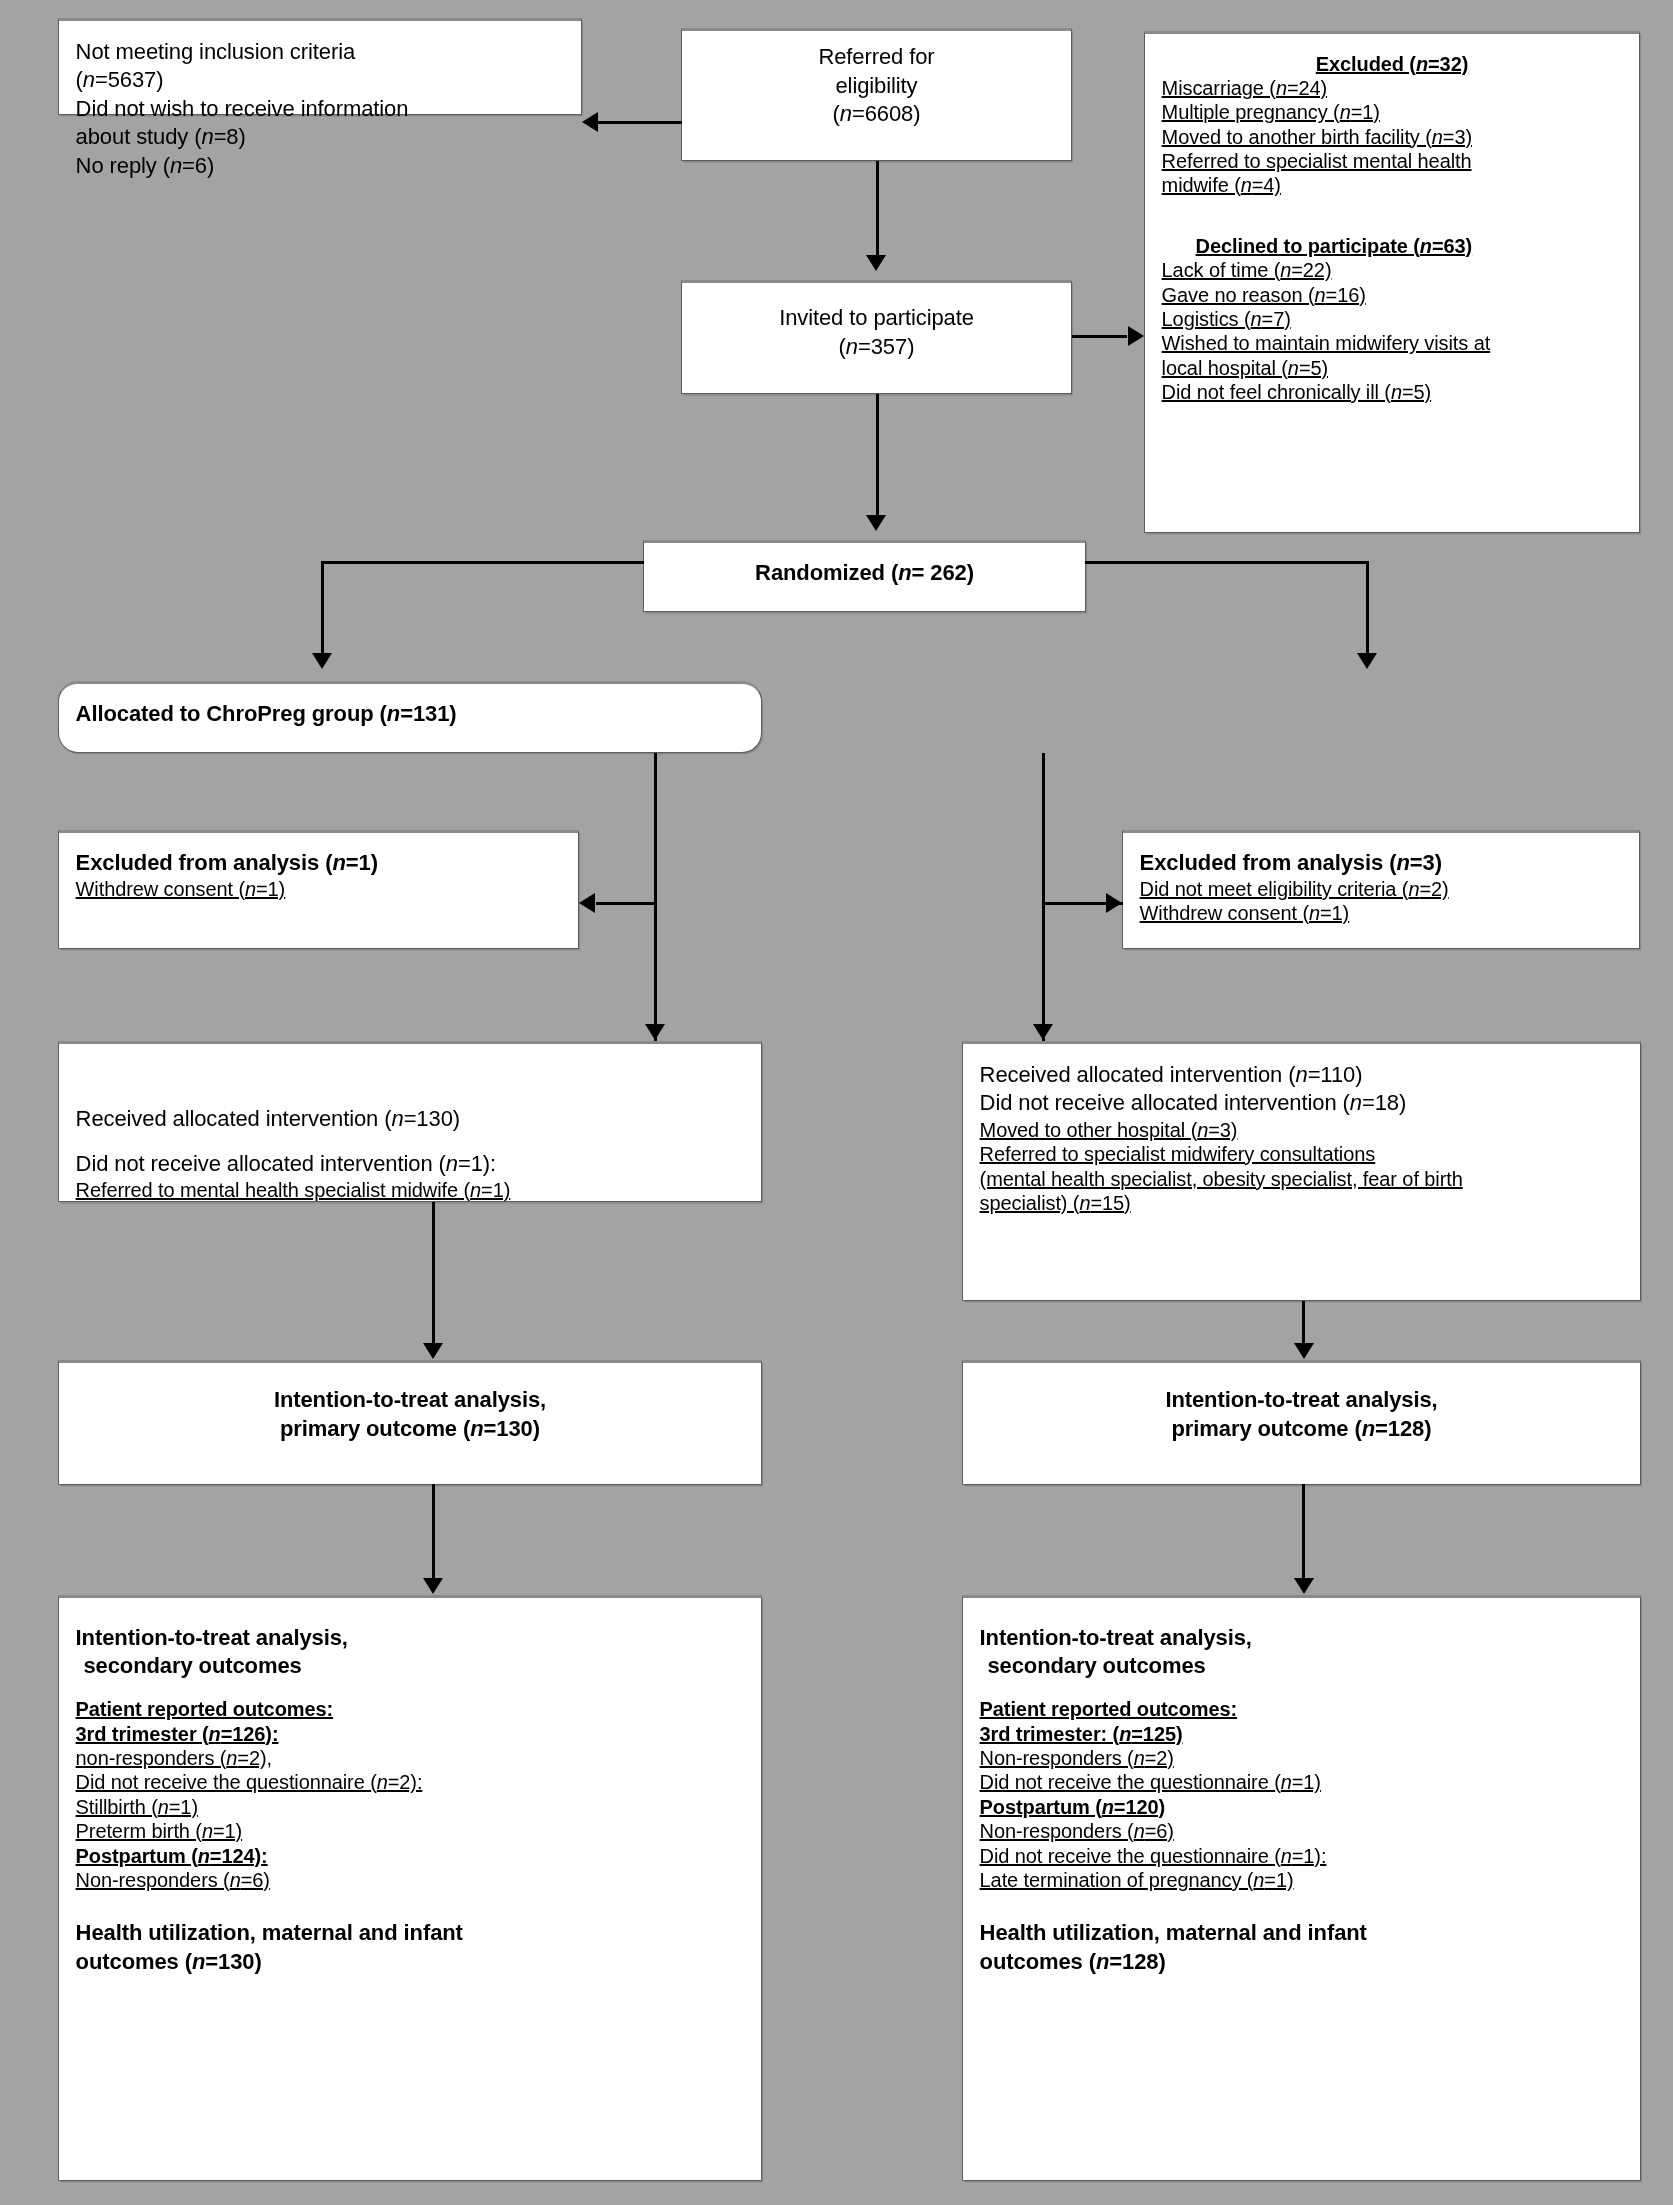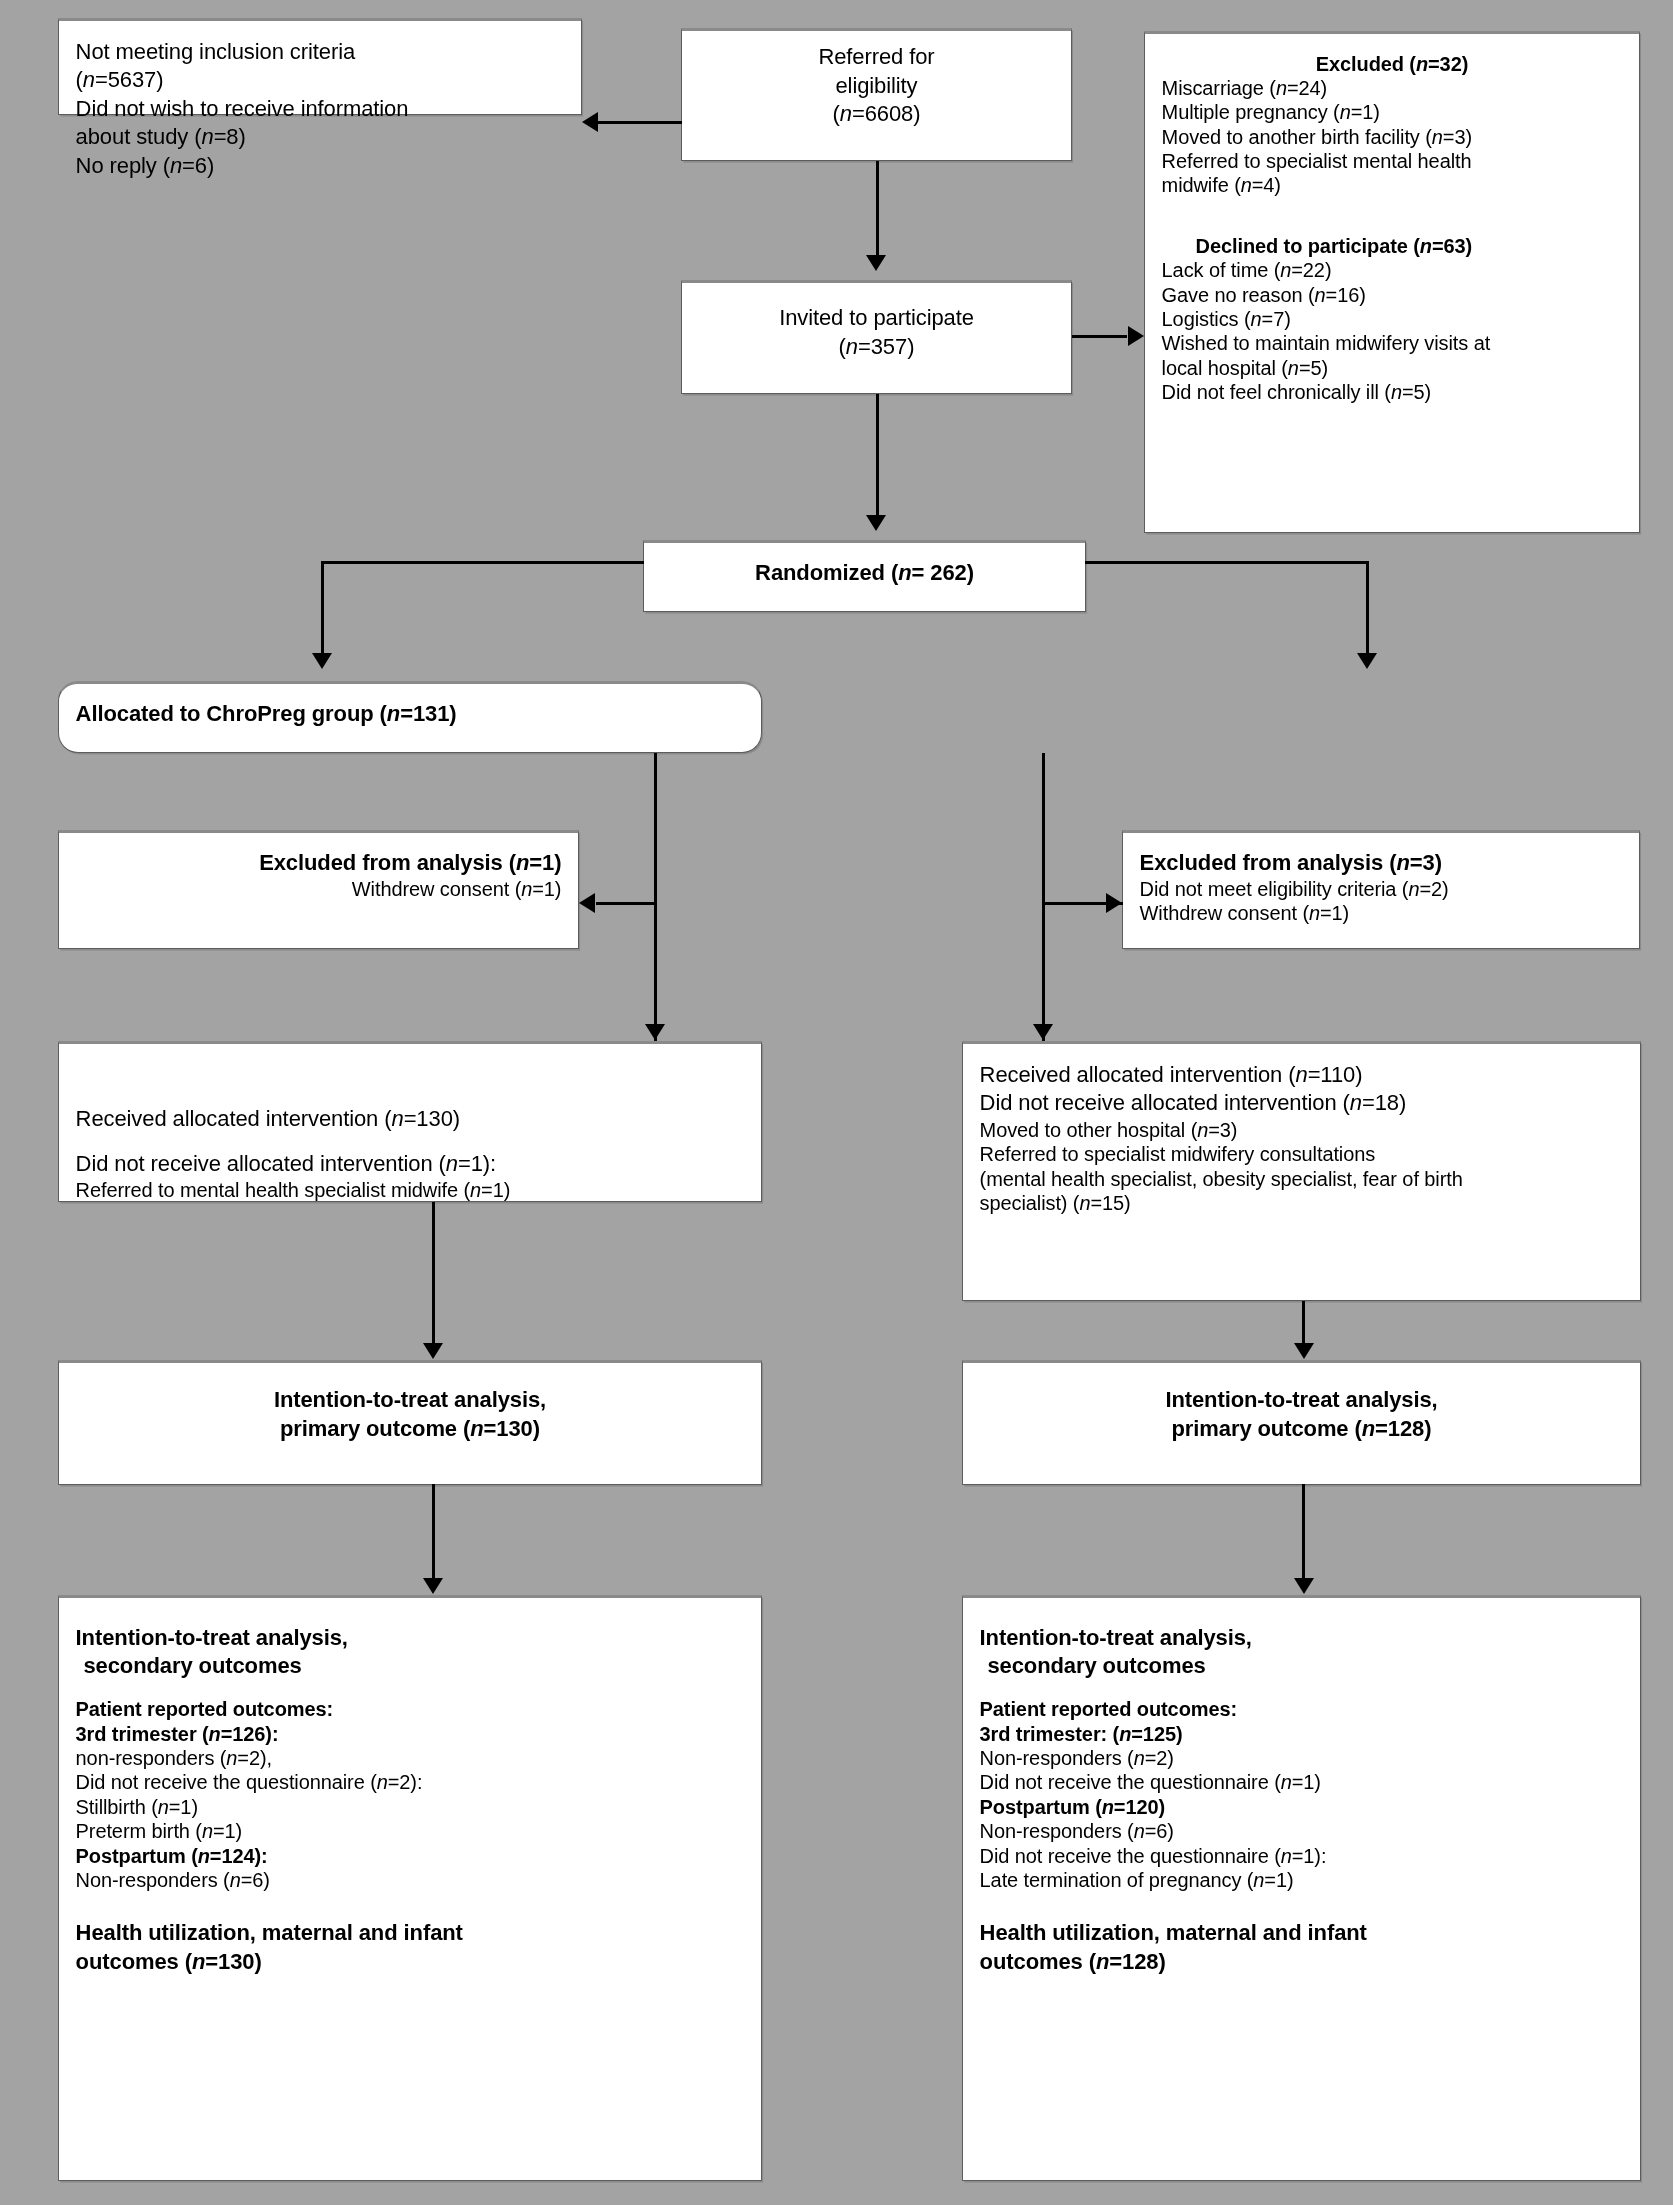--- a/index.html
+++ b/index.html
@@ -29,21 +29,21 @@
   }
   .box-inner {
     padding: 14.4px 16.6px 11px 16.6px;
   }
   .ln {
     font-size: 22px;
     line-height: 1.30;
     white-space: nowrap;
     letter-spacing: -0.1px;
   }
-  .ln.small { font-size: 20px; line-height: 1.22; }
+  .ln.small { font-size: 20px; line-height: 1.22; text-decoration: underline; }
   .ln.b { font-weight: bold; }
   .ln.center { text-align: center; }
   .ln i { font-style: italic; }
   .gap { height: 16.6px; }
   .gap-lg { height: 27px; }
 
   
   .vline {
     position: absolute;
     width: 2.8px;
@@ -152,21 +152,21 @@
   <div class="arrow-down" style="left:1357px; top:653px;"></div>
 
   <div class="box" style="left:58px; top:681px; width:704px; height:72px;border-radius:20px;">
     <div class="box-inner" style="padding-top:15.5px;">
       <div class="ln b">Allocated to ChroPreg group (<i>n</i>=131)</div>
     </div>
   </div>
 
 
   <div class="box" style="left:58px; top:830px; width:521px; height:119px;">
-    <div class="box-inner" style="padding-top:15.5px;text-align:right;">
+    <div class="box-inner" style="padding-top:15.5px;">
       <div class="ln b">Excluded from analysis (<i>n</i>=1)</div>
       <div class="ln small">Withdrew consent (<i>n</i>=1)</div>
     </div>
   </div>
 
   <div class="box" style="left:1122px; top:830px; width:518px; height:119px;">
     <div class="box-inner" style="padding-top:15.5px;">
       <div class="ln b">Excluded from analysis (<i>n</i>=3)</div>
       <div class="ln small">Did not meet eligibility criteria (<i>n</i>=2)</div>
       <div class="ln small">Withdrew consent (<i>n</i>=1)</div>

